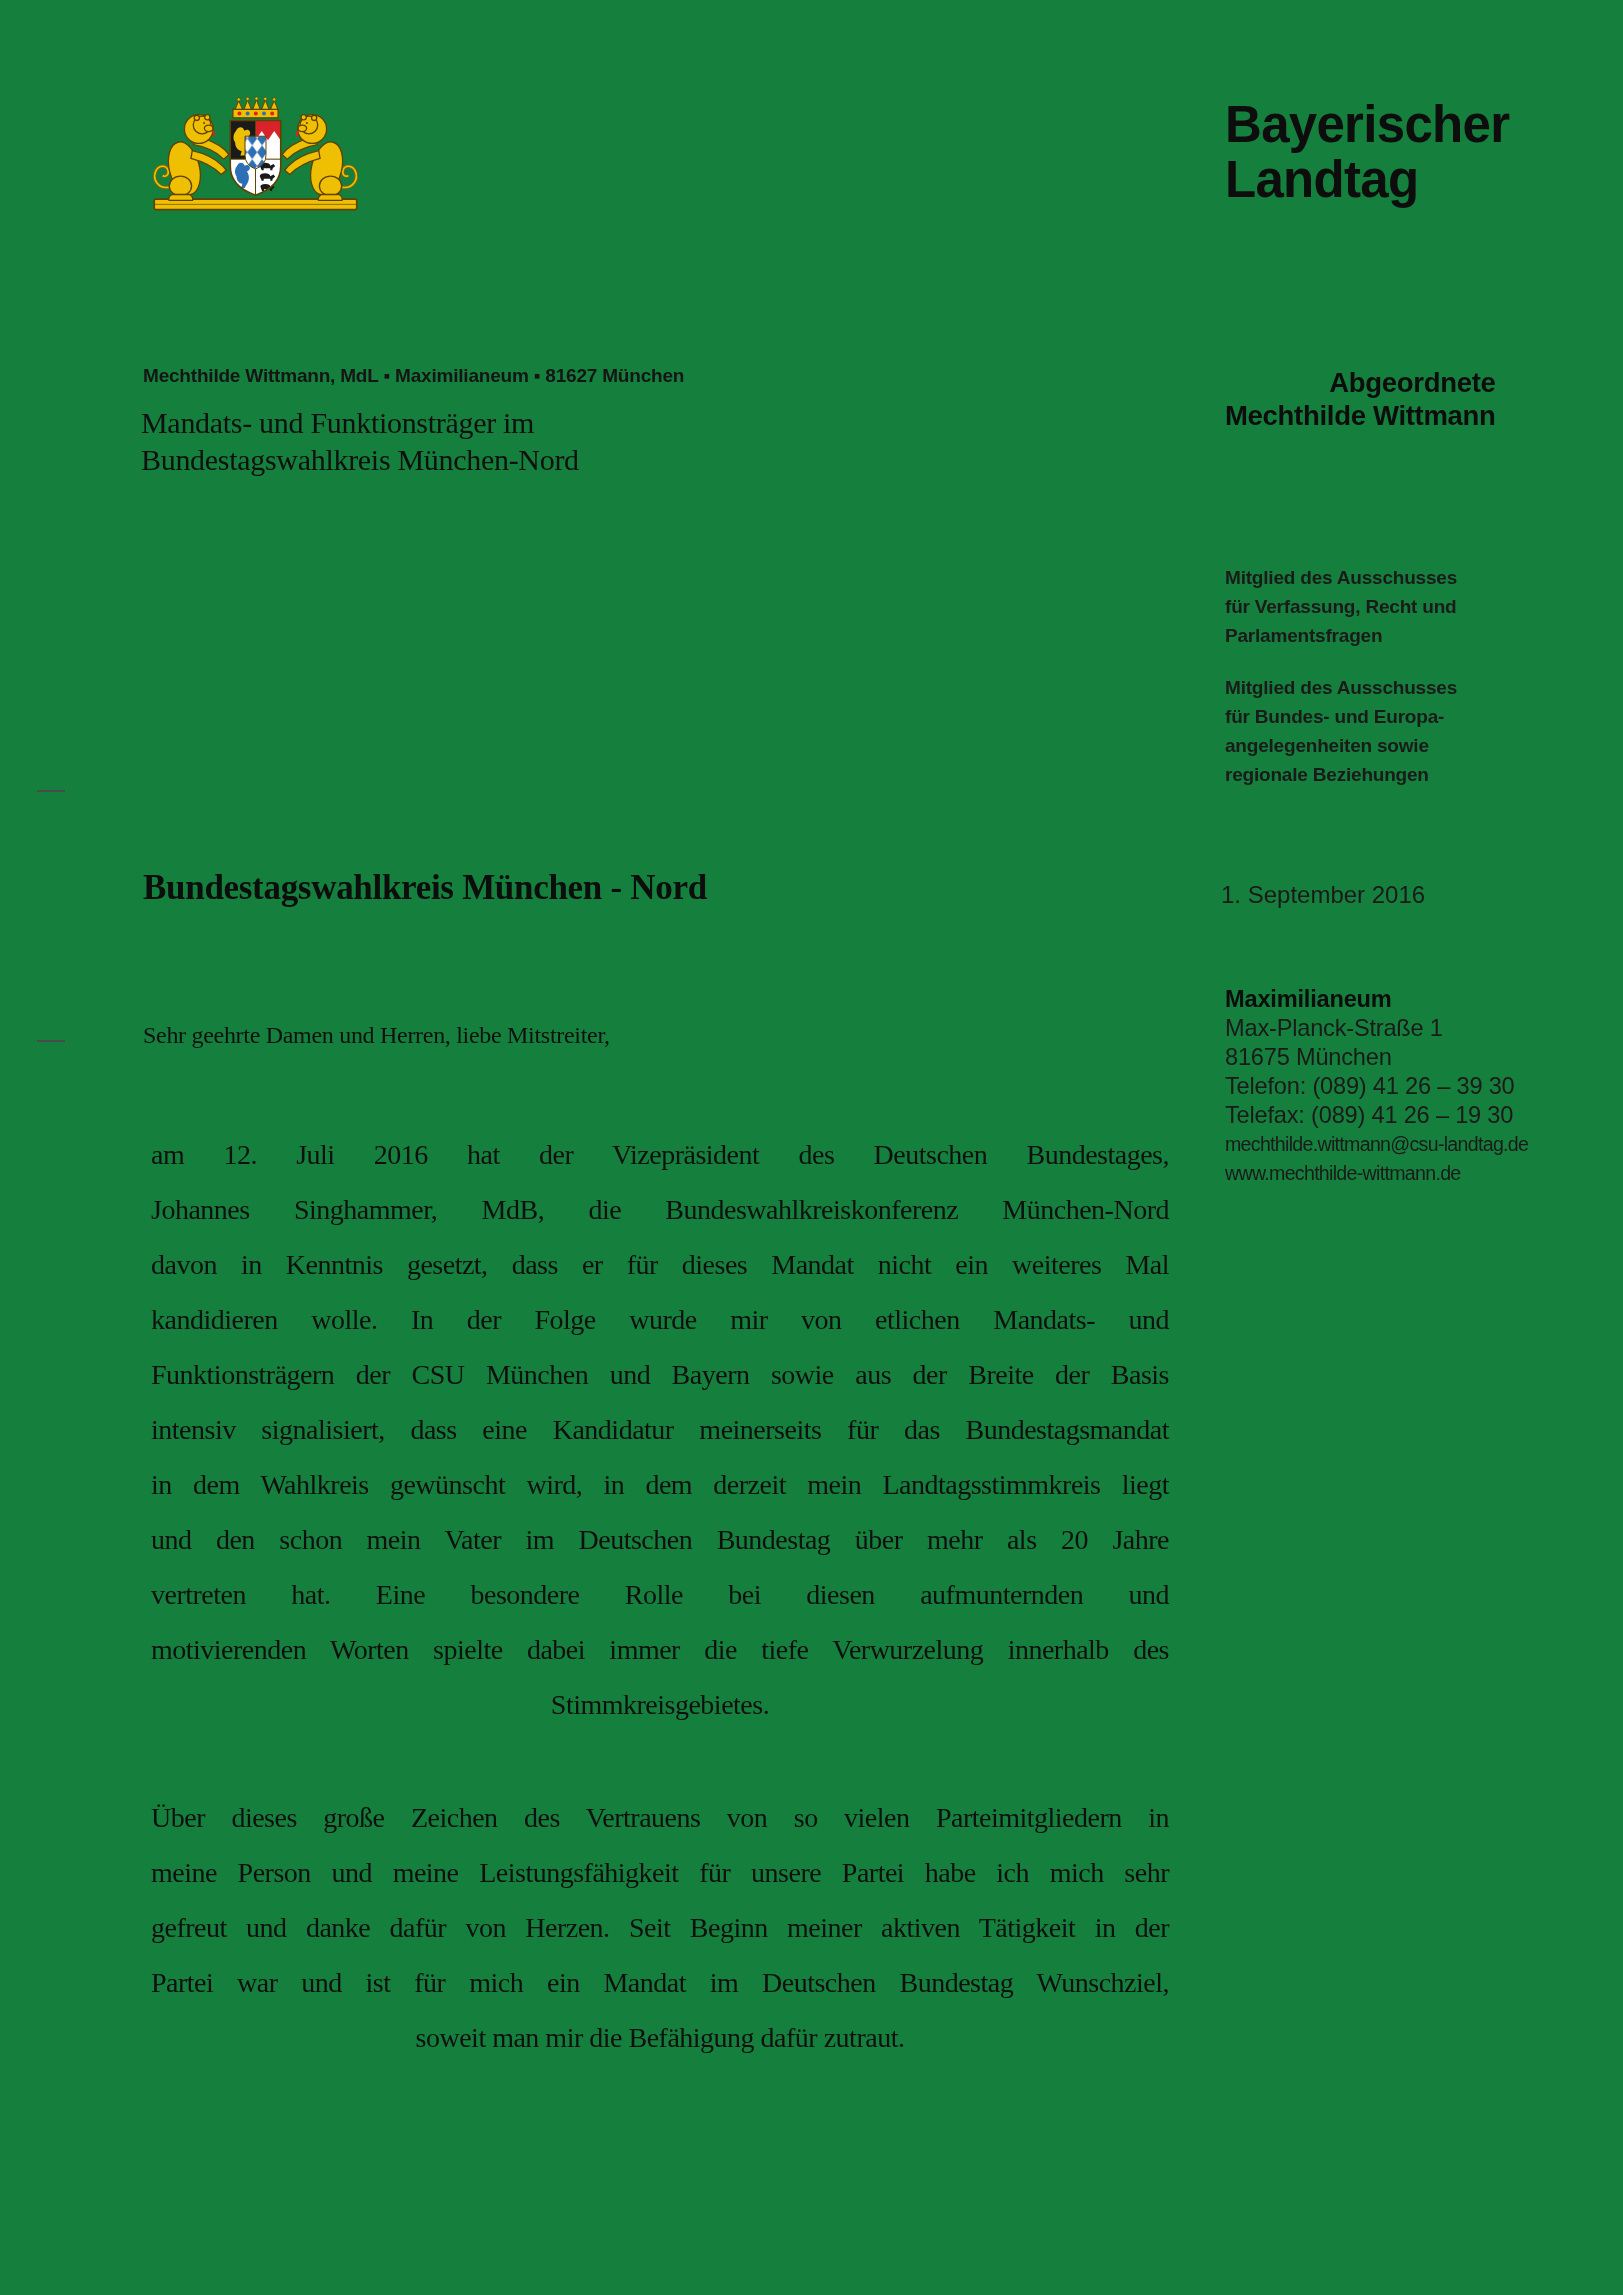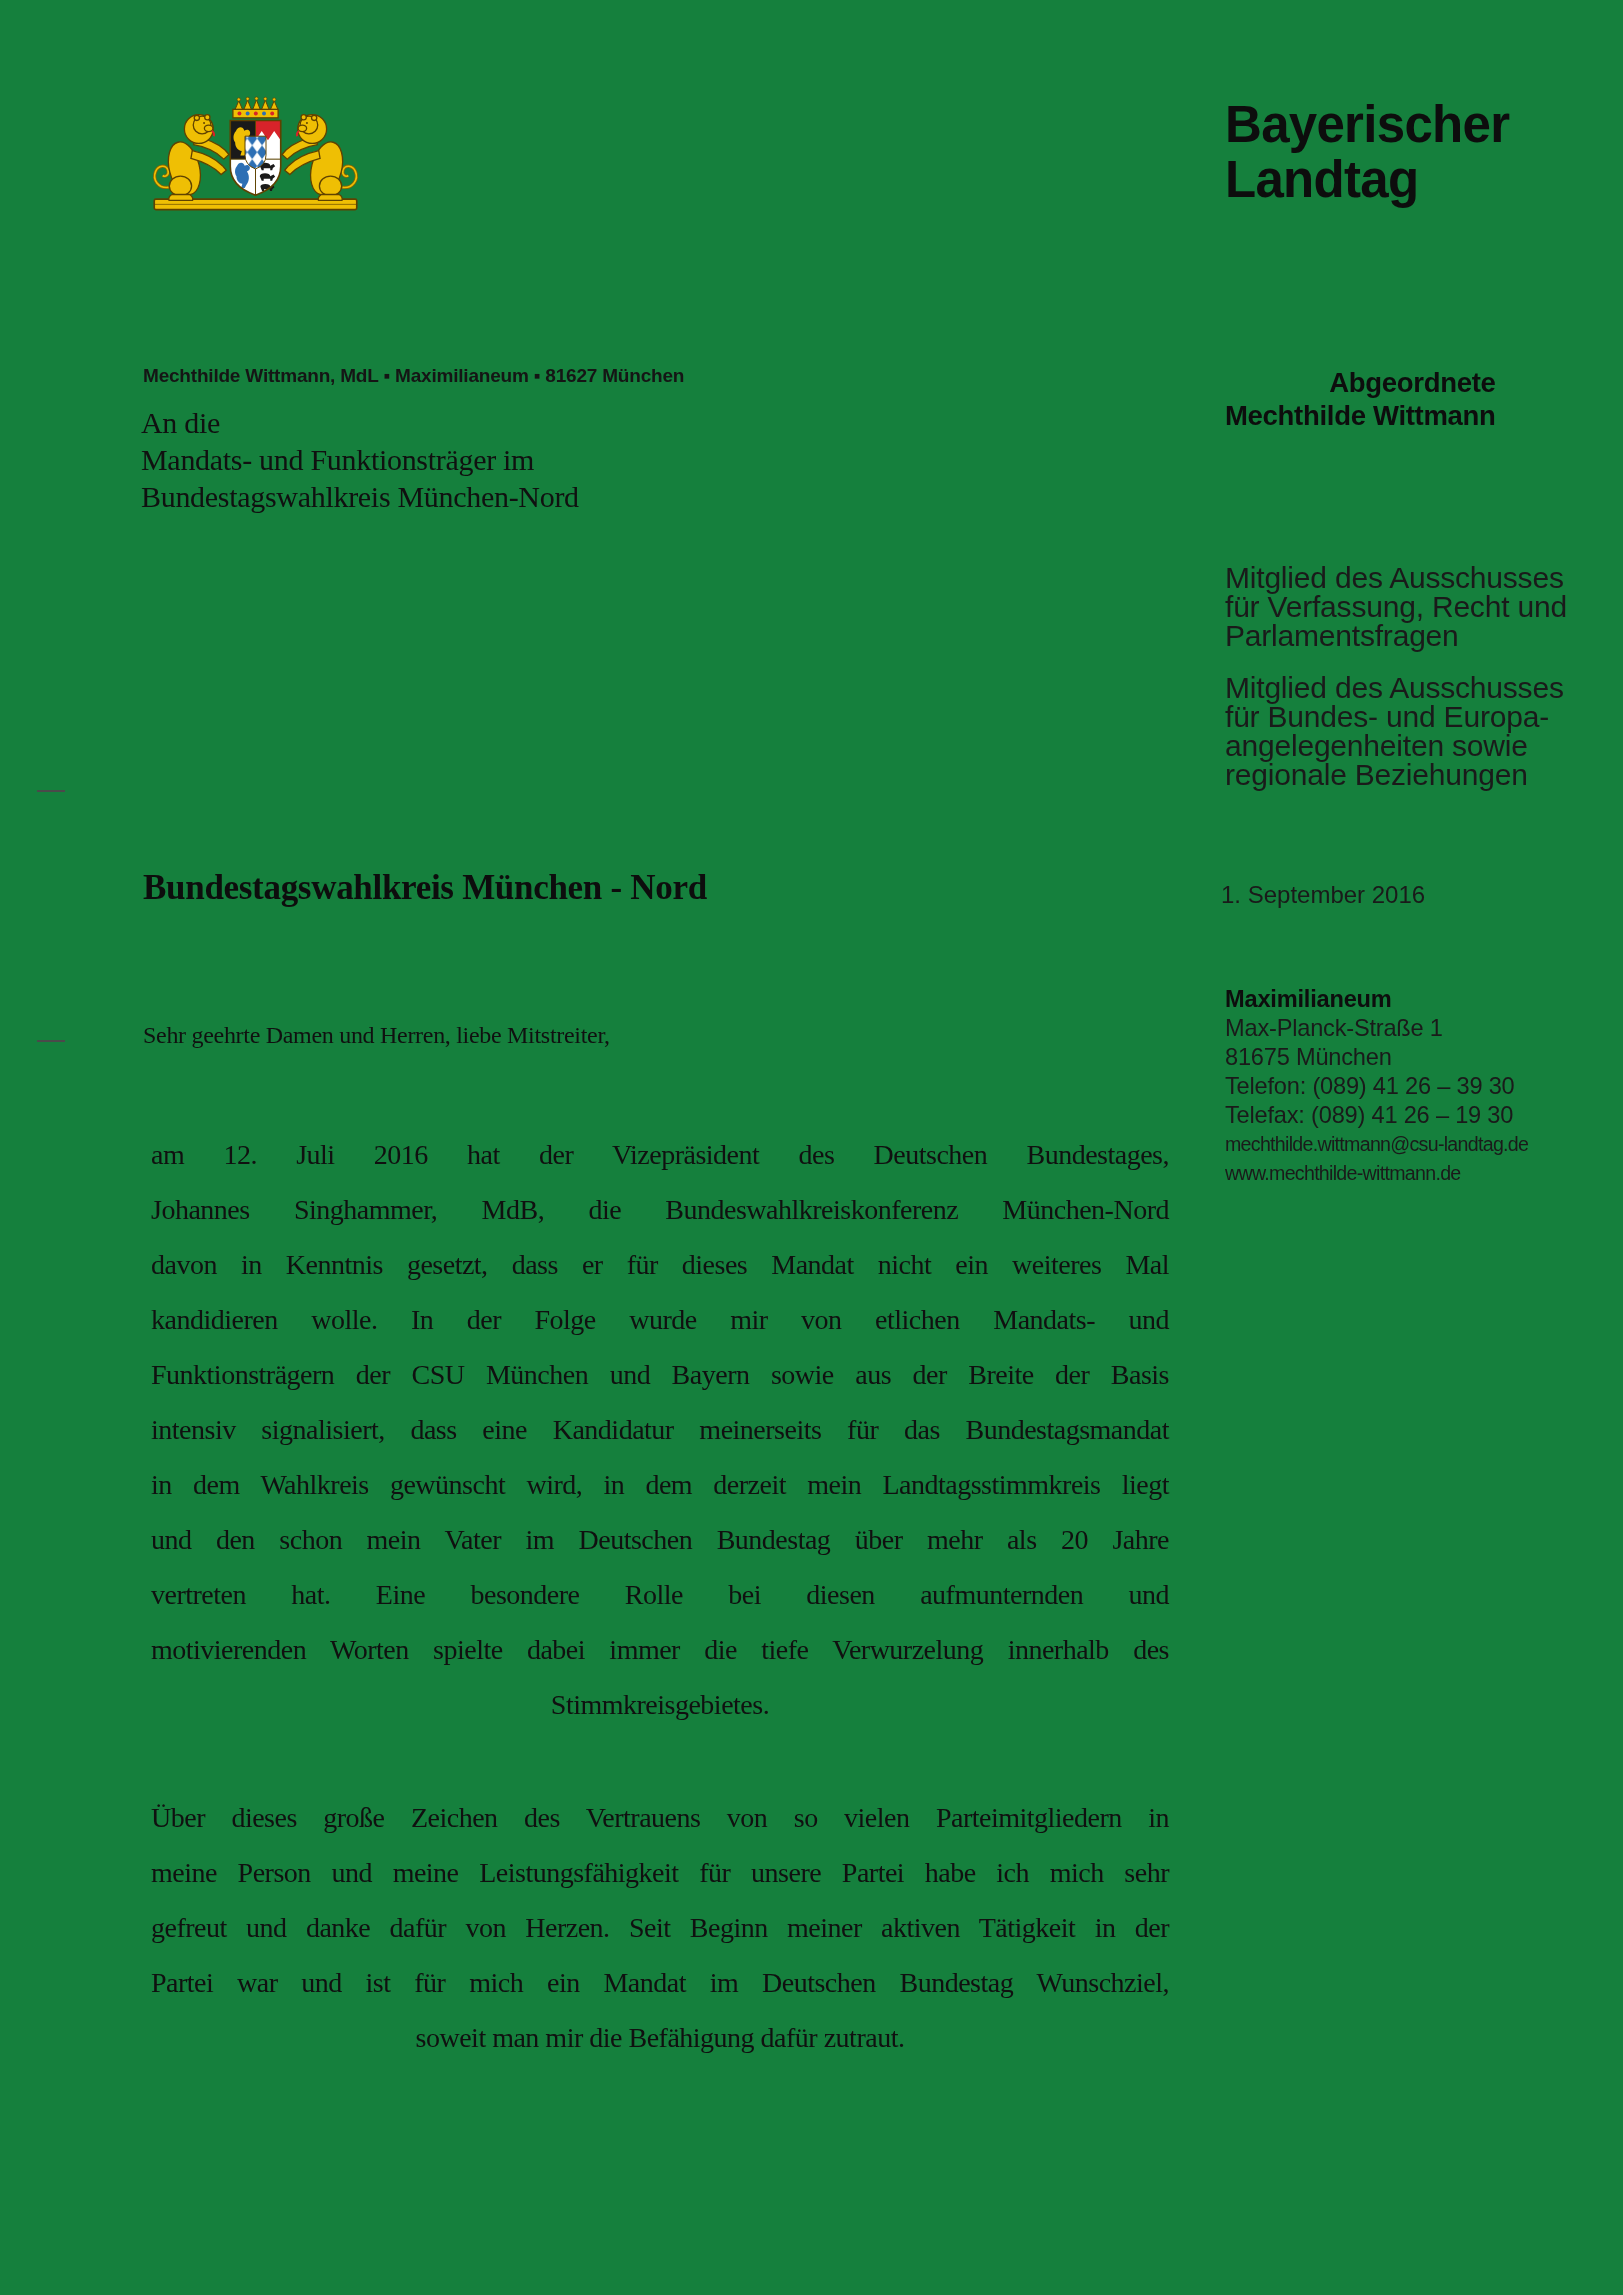--- a/index.html
+++ b/index.html
@@ -40,22 +40,22 @@
   .fold-mark-2 { top: 1040px; }
 
   
   .official {
     position: absolute; left: 1225px; top: 366px;
     font-weight: 700; font-size: 27.5px; line-height: 33px;
     letter-spacing: -0.3px; color: #0d0d0d; white-space: nowrap; text-align: right;
   }
   .membership {
     position: absolute; left: 1225px; width: 327px;
-    font-size: 30px; line-height: 29px; letter-spacing: -0.2px;
-    color: #1a1a1a; white-space: nowrap;
+    font-size: 19px; line-height: 29px; letter-spacing: -0.2px;
+    color: #1a1a1a; white-space: nowrap; font-weight: bold;
   }
   .membership.m1 { top: 563px; }
   .membership.m2 { top: 673px; }
 
   .date {
     position: absolute; left: 1221px; top: 881px;
     font-size: 24px; color: #1a1a1a; white-space: nowrap;
   }
 
   .contact {
@@ -182,21 +182,20 @@
   </svg>
 
   <div class="brand">
     <div>Bayerischer</div>
     <div>Landtag</div>
   </div>
 
   <div class="sender-line">Mechthilde Wittmann, MdL ▪ Maximilianeum ▪ 81627 München</div>
 
   <div class="recipient">
-    <div>An die</div>
     <div>Mandats- und Funktionsträger im</div>
     <div>Bundestagswahlkreis München-Nord</div>
   </div>
 
   <div class="fold-mark fold-mark-1"></div>
   <div class="fold-mark fold-mark-2"></div>
 
   <div class="official">
     <div>Abgeordnete</div>
     <div>Mechthilde Wittmann</div>

